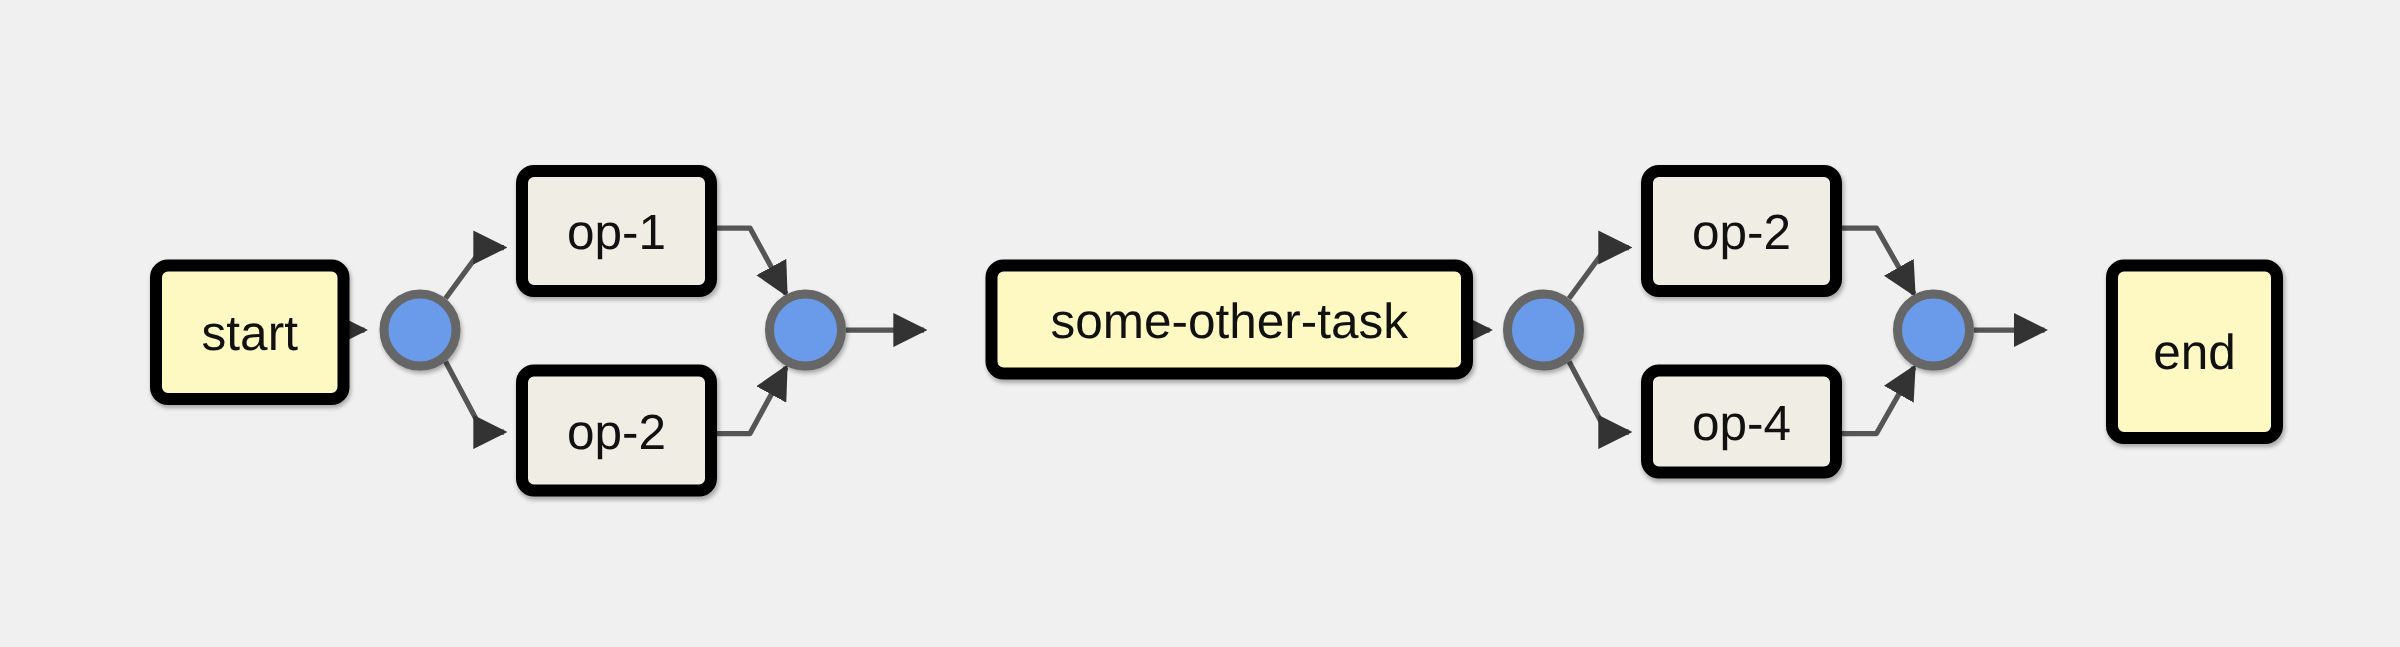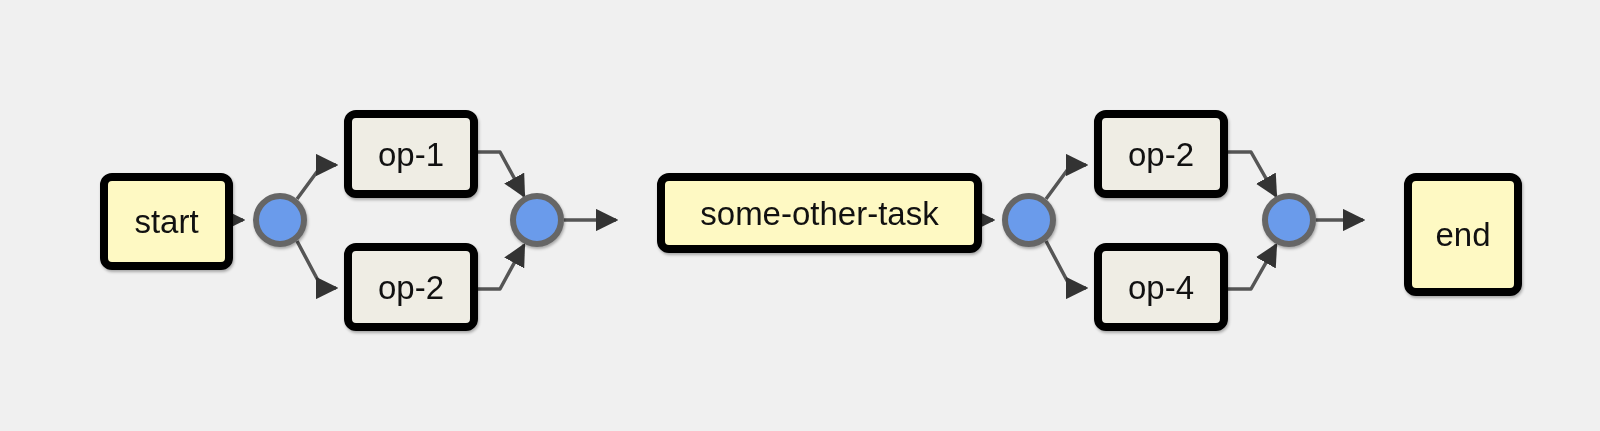--- a/index.html
+++ b/index.html
@@ -145,21 +145,21 @@
   </div>
 
   <div class="node terminal" style="left:625px; top:173px; width:325px; height:80px;">
     <span>some-other-task</span>
   </div>
 
   <div class="node op" style="left:1094px; top:110px; width:134px; height:88px;">
     <span>op-2</span>
   </div>
 
-  <div class="node op" style="left:1094px; top:243px; width:134px; height:88px;">
+  <div class="node op" style="left:1094px; top:243px; width:134px; height:76px;">
     <span>op-4</span>
   </div>
 
   <div class="node terminal" style="left:1372px; top:173px; width:118px; height:123px;">
     <span>end</span>
   </div>
 
 </div>
 
 </body></html>

